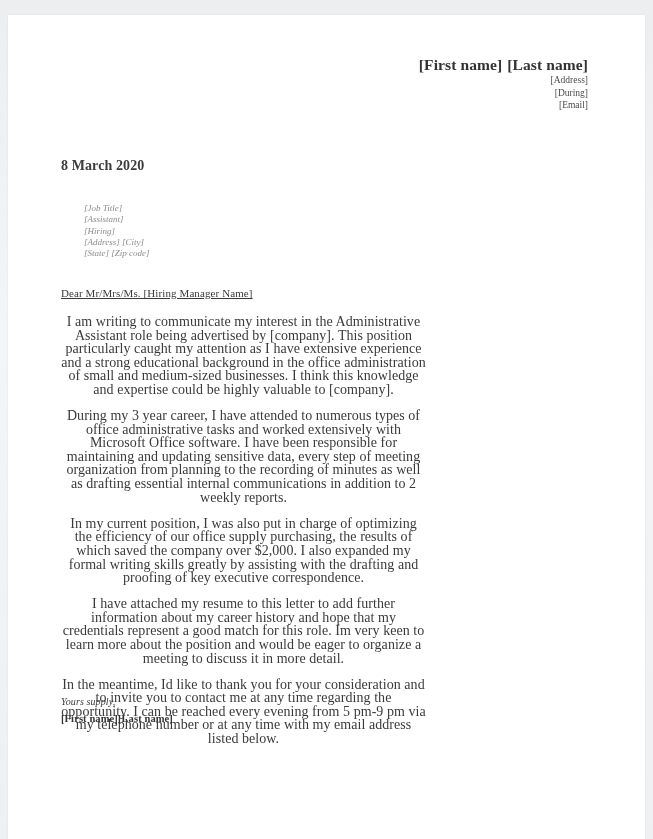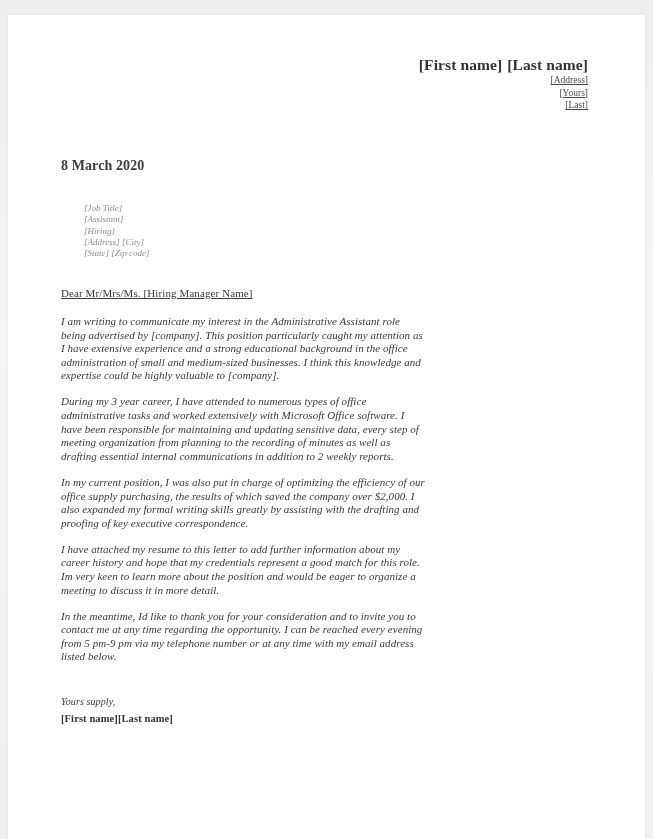--- a/index.html
+++ b/index.html
@@ -55,21 +55,20 @@
   }
   .sender-name .gap {
     display: inline-block;
     width: 5px;
   }
   .sender-line {
     font-size: 9.5px;
     color: #4a4a4a;
     line-height: 12.5px;
     white-space: nowrap;
-    text-decoration: underline;
   }
 
   
   .date-line {
     position: absolute;
     left: 53px;
     top: 143px;
     font-size: 14px;
     font-weight: bold;
     color: #3c3c3c;
@@ -110,27 +109,26 @@
     white-space: nowrap;
     text-decoration: underline;
   }
   .body-block {
     position: absolute;
     left: 53px;
     top: 300px;
     width: 365px;
   }
   .body-para {
-    font-size: 11px;
+    font-size: 14px;
     color: #3a3a3a;
     line-height: 13.6px;
     margin: 0 0 12.5px 0;
-    text-align: left;
+    text-align: center;
     letter-spacing: 0.05px;
-    font-style: italic;
   }
 
   
   .closing-phrase {
     position: absolute;
     left: 53px;
     top: 681px;
     font-size: 10px;
     font-style: italic;
     color: #3a3a3a;
@@ -150,22 +148,22 @@
 </head>
 <body>
 
 <div class="page-surround">
   <div class="page">
     <div class="letter">
 
       <div class="sender-block">
         <div class="sender-name"><span>[First name]</span><span class="gap"></span><span>[Last name]</span></div>
         <div class="sender-line">[Address]</div>
-        <div class="sender-line">[Yours]</div>
-        <div class="sender-line">[Last]</div>
+        <div class="sender-line">[During]</div>
+        <div class="sender-line">[Email]</div>
       </div>
 
       <div class="date-line">8 March 2020</div>
 
 
       <div class="recipient-address">
         <div class="addr-line">[Job Title]</div>
         <div class="addr-line">[Assistant]</div>
         <div class="addr-line">[Hiring]</div>
         <div class="addr-line">[Address] [City]</div>

